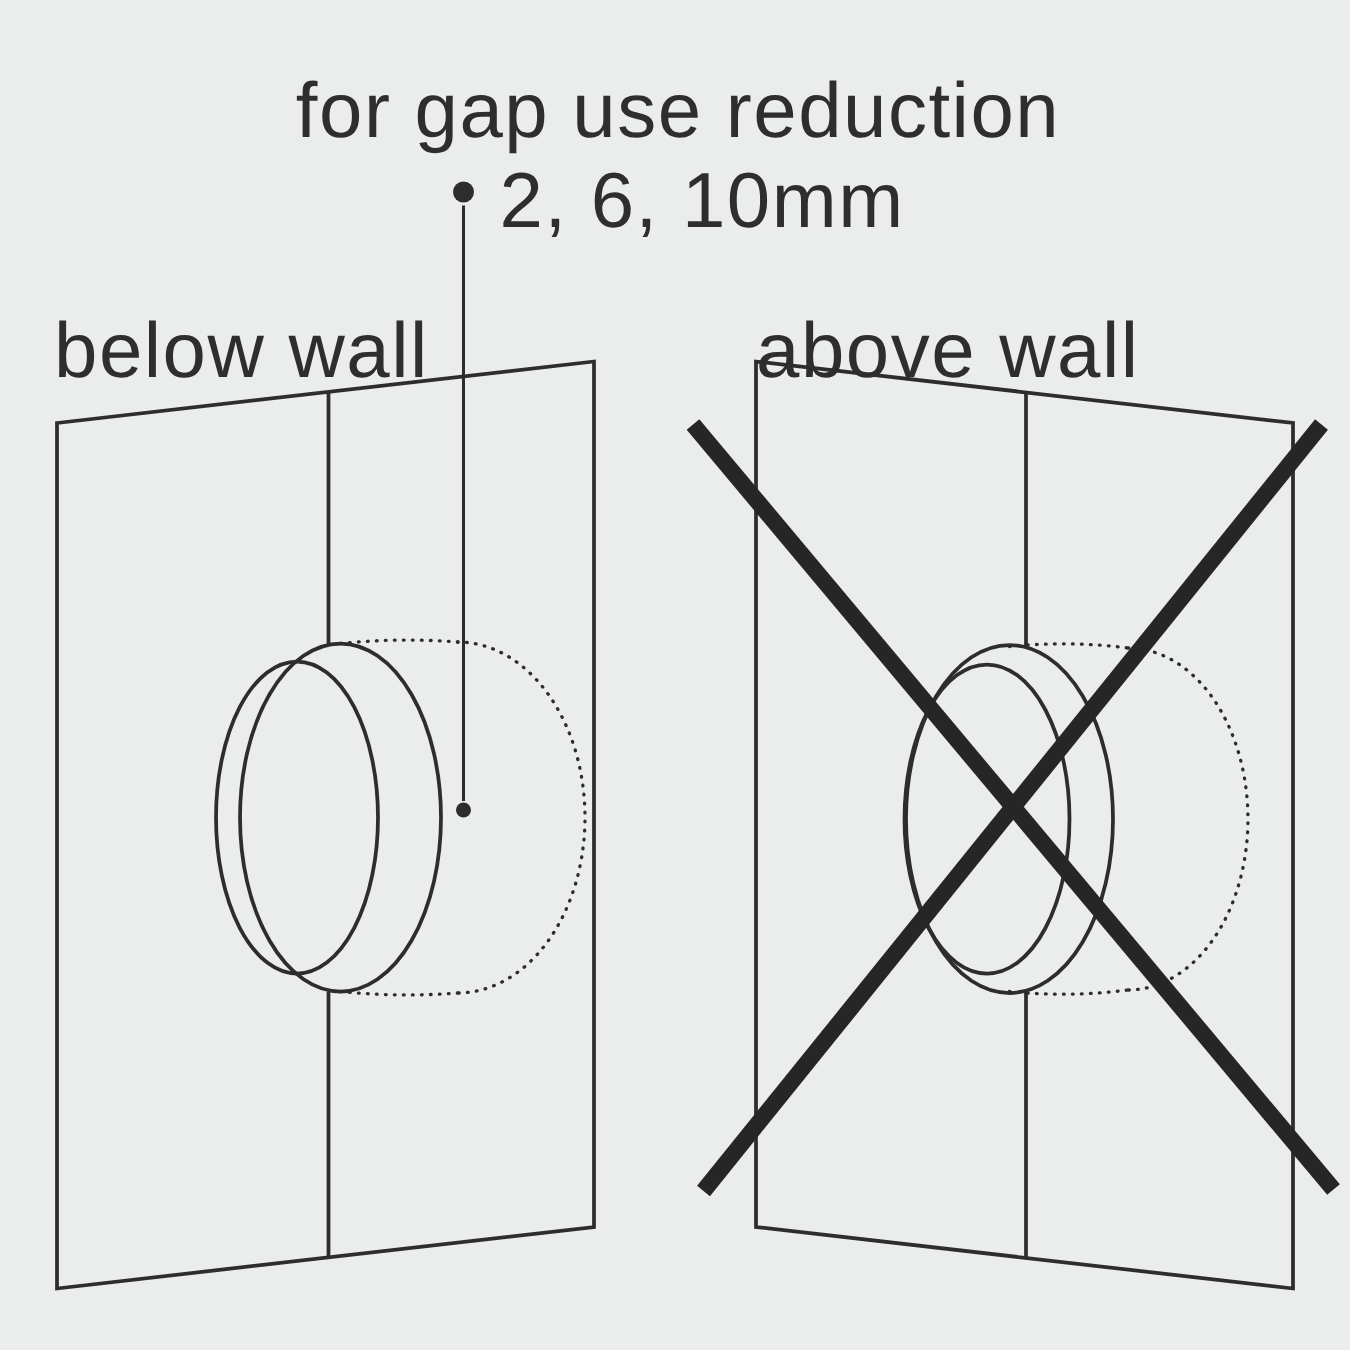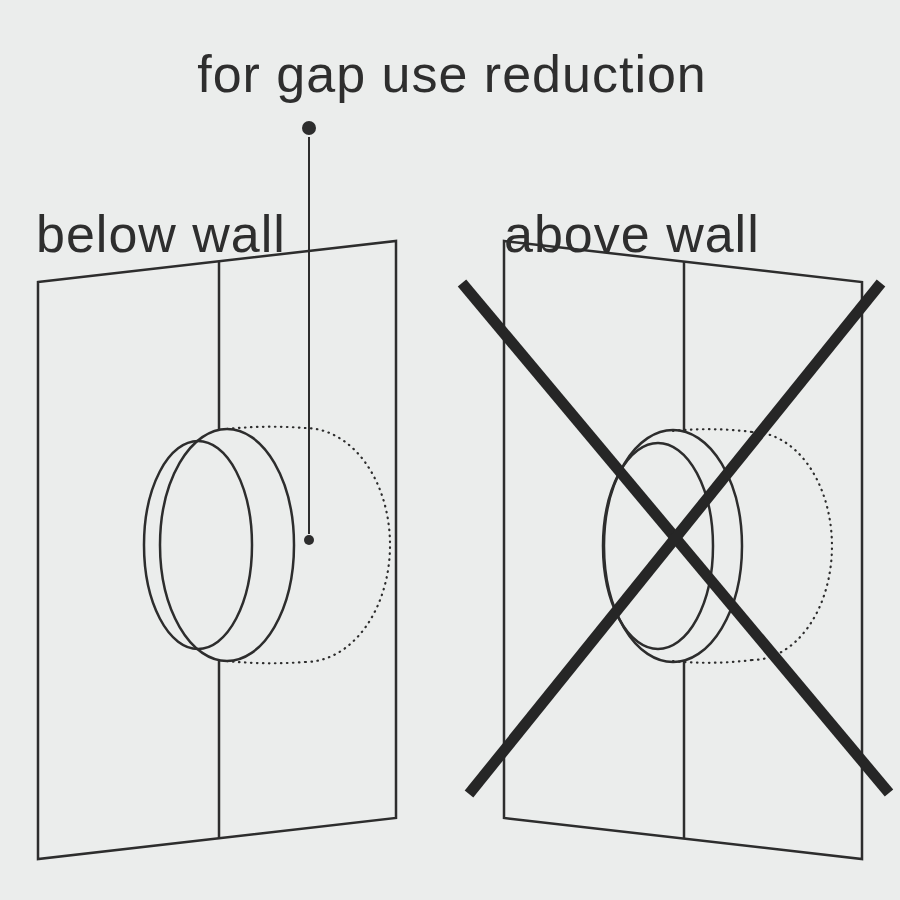--- a/index.html
+++ b/index.html
@@ -30,20 +30,21 @@
   .ink .leader { fill: none; stroke: var(--ink, #2d2d2d); stroke-width: 2px; }
   .dotted * { stroke-dasharray: 0.5 5.5; stroke-linecap: round; stroke-width: 2.2px; }
   .cross line { stroke: var(--cross, #262626); stroke-width: 11px; stroke-linecap: butt; }
 </style>
 </head>
 <body>
 
 <div class="stage">
 
   <div class="txt title">for gap use reduction</div>
+  <div class="txt measure">2, 6, 10mm</div>
   <div class="txt label-left">below wall</div>
   <div class="txt label-right">above wall</div>
 
   <svg class="art" viewBox="0 0 900 900" xmlns="http://www.w3.org/2000/svg">
 
     <g class="ink">
       <circle cx="309" cy="128" r="7"></circle>
       <line class="leader" x1="309" y1="137" x2="309" y2="534"></line>
       <circle cx="309" cy="540" r="5"></circle>
     </g>

